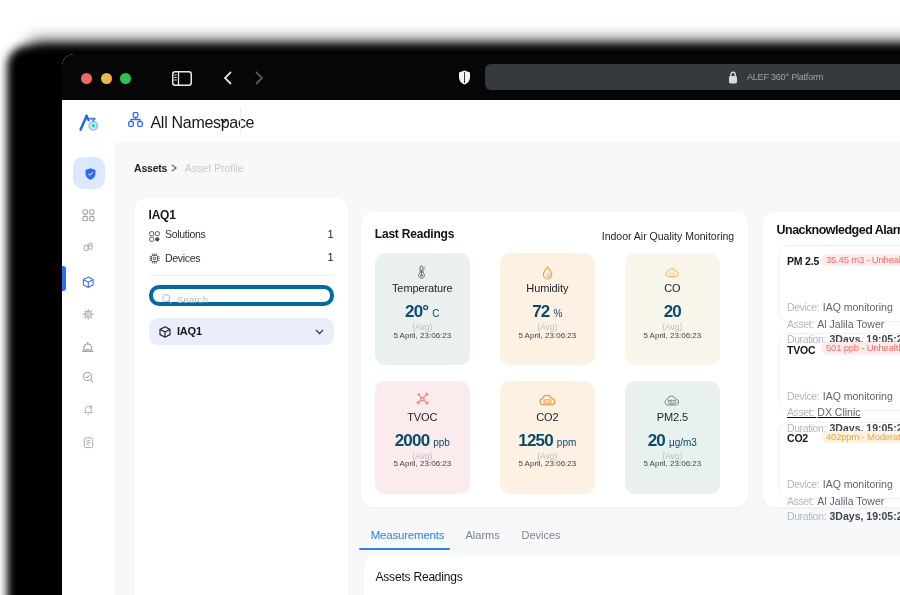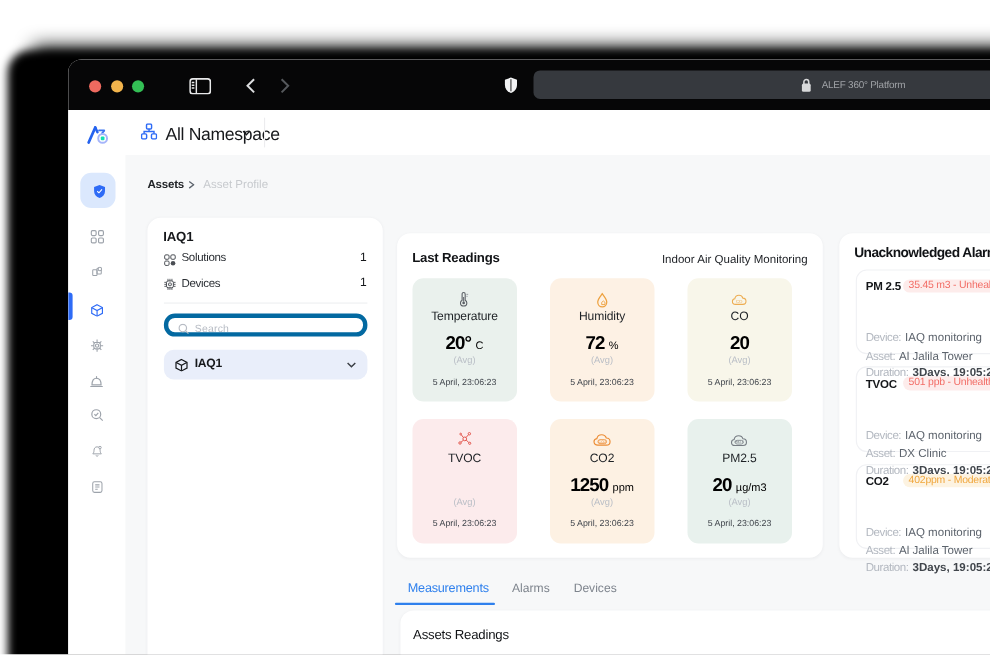--- a/index.html
+++ b/index.html
@@ -17,24 +17,24 @@
   .dot { position:absolute; top:18.5px; width:11px; height:11px; border-radius:50%; }
   #addrbar { position:absolute; left:423px; top:10px; width:500px; height:26px;
     border-radius:6px; background:#36393e; }
   #nav { position:absolute; left:0; top:46px; width:100%; height:41px; background:#fff; }
   #sidebar { position:absolute; left:0; top:87px; width:52px; height:474px; background:#fff; }
   #content { position:absolute; left:52px; top:87px; right:0; height:474px; background:#f7f8f9; }
   .card { position:absolute; background:#fff; border-radius:12px; }
   .tile { position:absolute; width:95px; height:112.5px; border-radius:10px; text-align:center; }
   .ticon { position:absolute; left:0; right:0; margin:0 auto; top:11px; }
   .tname { position:absolute; width:100%; top:29.5px; font-size:11px; font-weight:500; color:#1d2125; letter-spacing:-0.1px; }
-  .tval { position:absolute; width:100%; top:49.5px; font-size:17px; font-weight:800; color:#000000; letter-spacing:-0.8px; }
+  .tval { position:absolute; width:100%; top:49.5px; font-size:17px; font-weight:800; color:#0c4a6e; letter-spacing:-0.8px; }
   .tval span { font-size:10px; font-weight:400; letter-spacing:0; }
   .tavg { position:absolute; width:100%; top:69.5px; font-size:8.5px; color:#b9bec6; }
-  .tdate { position:absolute; width:100%; top:90px; font-size:8px; color:#3f444b; }
+  .tdate { position:absolute; width:100%; top:78px; font-size:8px; color:#3f444b; }
   .alitem { position:absolute; left:15px; width:132px; height:77.5px; border:1px solid #f0f1f4; border-radius:10px; }
   .alttl { position:absolute; left:8.5px; top:9.5px; font-size:10.5px; font-weight:700; color:#15171a; letter-spacing:-0.2px; }
   .albadge { position:absolute; left:42.5px; top:8px; height:12.5px; line-height:12.5px; padding:0 5px; border-radius:6.5px; font-size:9.5px; letter-spacing:-0.2px; white-space:nowrap; }
   .alline { position:absolute; left:8.5px; font-size:10.5px; white-space:nowrap;margin-top:26px; }
   .alline .lb { color:#b3b8c0; letter-spacing:-0.4px; margin-right:1px; }
   .alline .vl { color:#5d646d; }
 </style>
 </head>
 <body>
 <div id="stage">
@@ -249,20 +249,21 @@
           <g stroke="#e2574e" fill="none" stroke-width="0.9">
             <circle cx="6.5" cy="7" r="1.7"></circle>
             <circle cx="2.2" cy="10.7" r="1.1"></circle>
             <circle cx="11" cy="11" r="1"></circle>
             <circle cx="10.7" cy="2.3" r="1.1"></circle>
             <circle cx="2.8" cy="2.6" r="0.8"></circle>
             <path d="M5.3 8.2 L3.1 10 M7.8 8.1 L10.2 10.3 M7.6 5.8 L9.9 3.2 M5.4 5.9 L3.4 3.3"></path>
           </g>
         </svg>
         <div class="tname">TVOC</div>
+        <div class="tval">2000 <span>ppb</span></div>
         <div class="tavg">(Avg)</div>
         <div class="tdate">5 April, 23:06:23</div>
       </div>
       <div class="tile" style="left:138.5px;top:169px;background:#fdf1e3;">
         <svg class="ticon" style="top:13px" width="17" height="12" viewBox="0 0 17 12">
           <path d="M4.4 10.7 C2.4 10.7 1 9.4 1 7.7 C1 6.2 2.1 5 3.6 4.8 C4 2.7 5.8 1.2 8 1.2 C9.9 1.2 11.6 2.4 12.2 4.2 C14.1 4.3 15.6 5.7 15.6 7.5 C15.6 9.3 14.1 10.7 12.2 10.7 Z" fill="none" stroke="#ec8c34" stroke-width="1.05"></path>
           <rect x="4.6" y="5.7" width="7.8" height="3.6" rx="1.8" fill="none" stroke="#ec8c34" stroke-width="0.75"></rect>
           <text x="8.5" y="8.7" text-anchor="middle" font-size="3.3" fill="#ec8c34" font-family="Liberation Sans">CO2</text>
         </svg>
         <div class="tname">CO2</div>
@@ -289,21 +290,21 @@
         <div class="alttl">PM 2.5</div>
         <div class="albadge" style="background:#fdeceb;color:#f26d66;">35.45 m3 - Unhealthy</div>
         <div class="alline" style="top:29.5px;"><span class="lb">Device: </span><span class="vl">IAQ monitoring</span></div>
         <div class="alline" style="top:46px;"><span class="lb">Asset: </span><span class="vl">Al Jalila Tower</span></div>
         <div class="alline" style="top:61.5px;"><span class="lb">Duration: </span><span class="vl" style="font-weight:600;color:#41464c;">3Days, 19:05:20</span></div>
       </div>
       <div class="alitem" style="top:121.5px;">
         <div class="alttl">TVOC</div>
         <div class="albadge" style="background:#fdeceb;color:#f26d66;">501 ppb - Unhealthy</div>
         <div class="alline" style="top:29.5px;"><span class="lb">Device: </span><span class="vl">IAQ monitoring</span></div>
-        <div class="alline" style="top:46px;"><span class="lb">Asset: </span><span class="vl">DX Clinic</span></div>
+        <div class="alline" style="top:46px;text-decoration:underline;"><span class="lb">Asset: </span><span class="vl">DX Clinic</span></div>
         <div class="alline" style="top:61.5px;"><span class="lb">Duration: </span><span class="vl" style="font-weight:600;color:#41464c;">3Days, 19:05:20</span></div>
       </div>
       <div class="alitem" style="top:210px;">
         <div class="alttl">CO2</div>
         <div class="albadge" style="background:#fdf3e1;color:#f0a63c;">402ppm - Moderate</div>
         <div class="alline" style="top:29.5px;"><span class="lb">Device: </span><span class="vl">IAQ monitoring</span></div>
         <div class="alline" style="top:46px;"><span class="lb">Asset: </span><span class="vl">Al Jalila Tower</span></div>
         <div class="alline" style="top:61.5px;"><span class="lb">Duration: </span><span class="vl" style="font-weight:600;color:#41464c;">3Days, 19:05:20</span></div>
       </div>
     </div>

